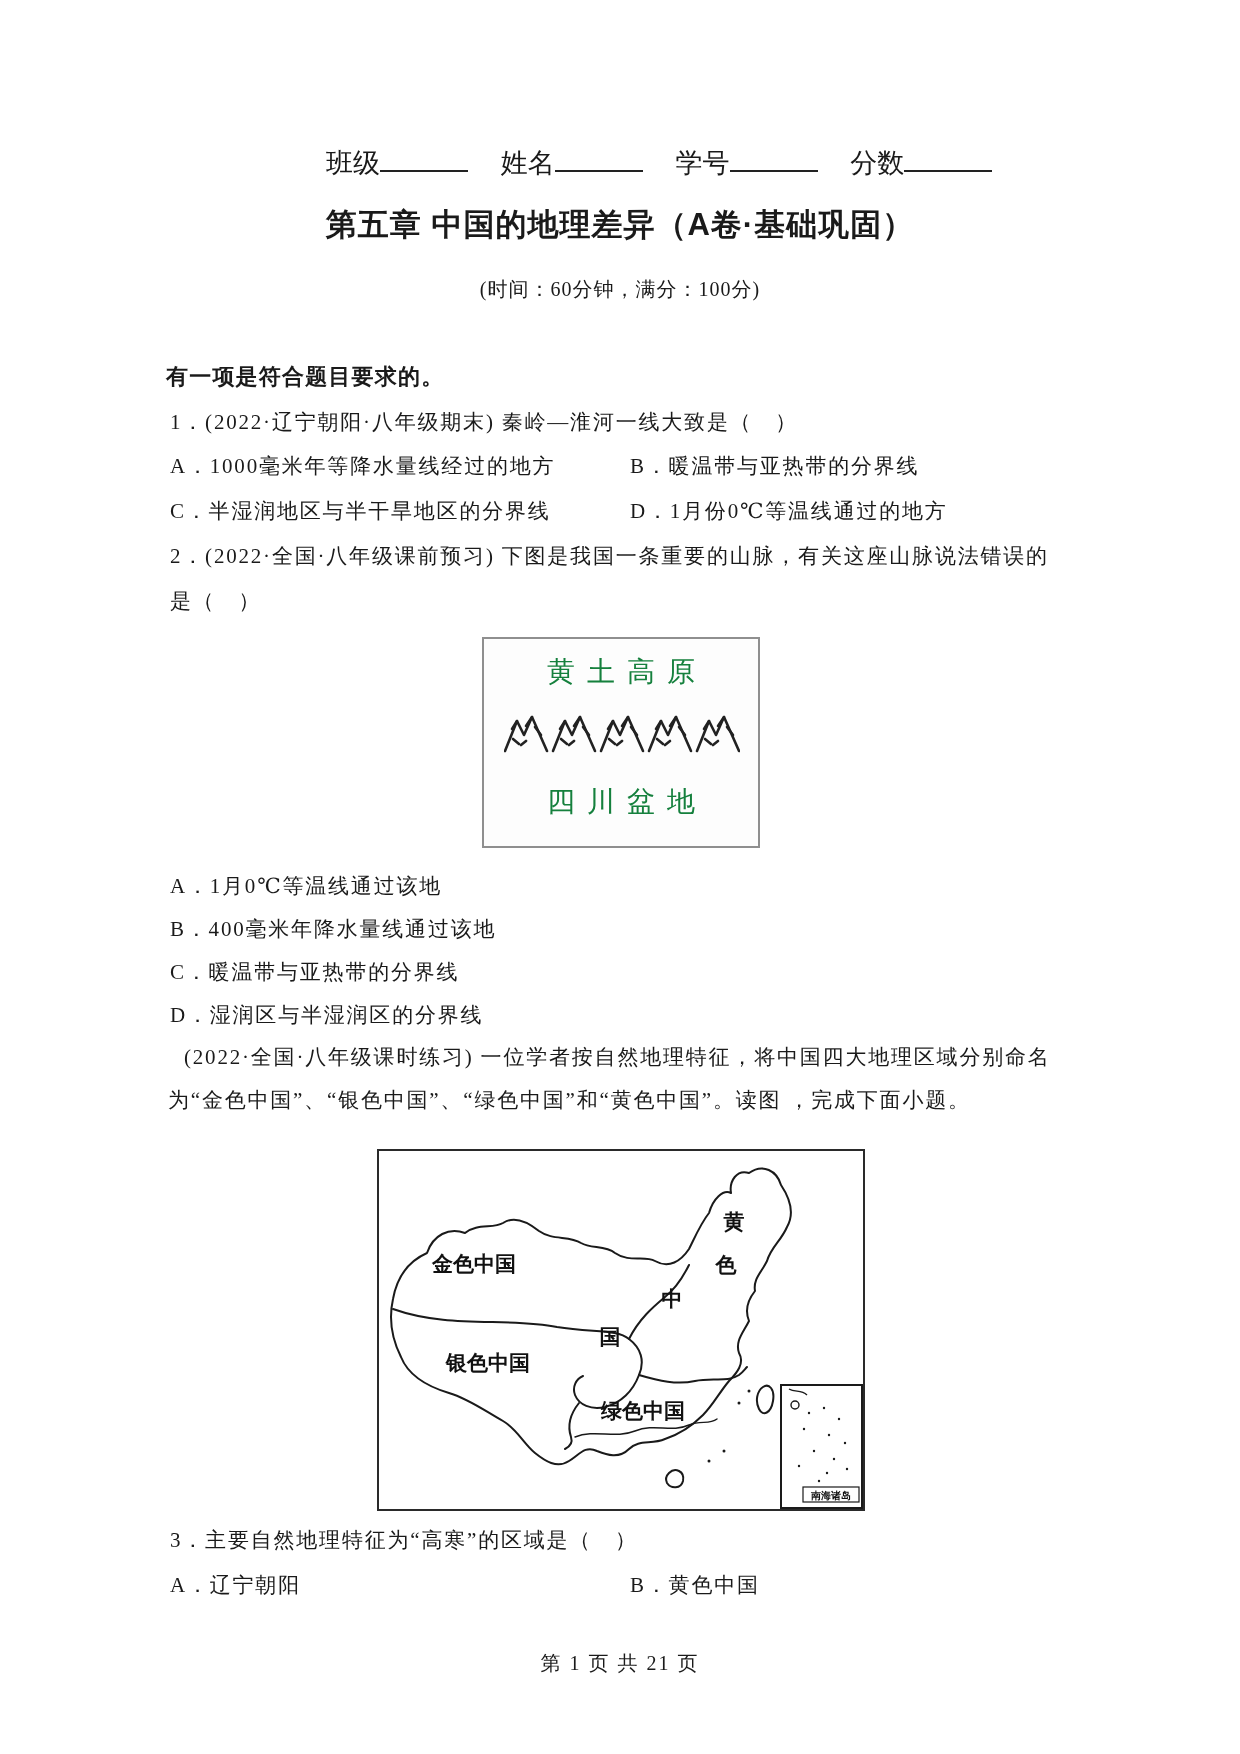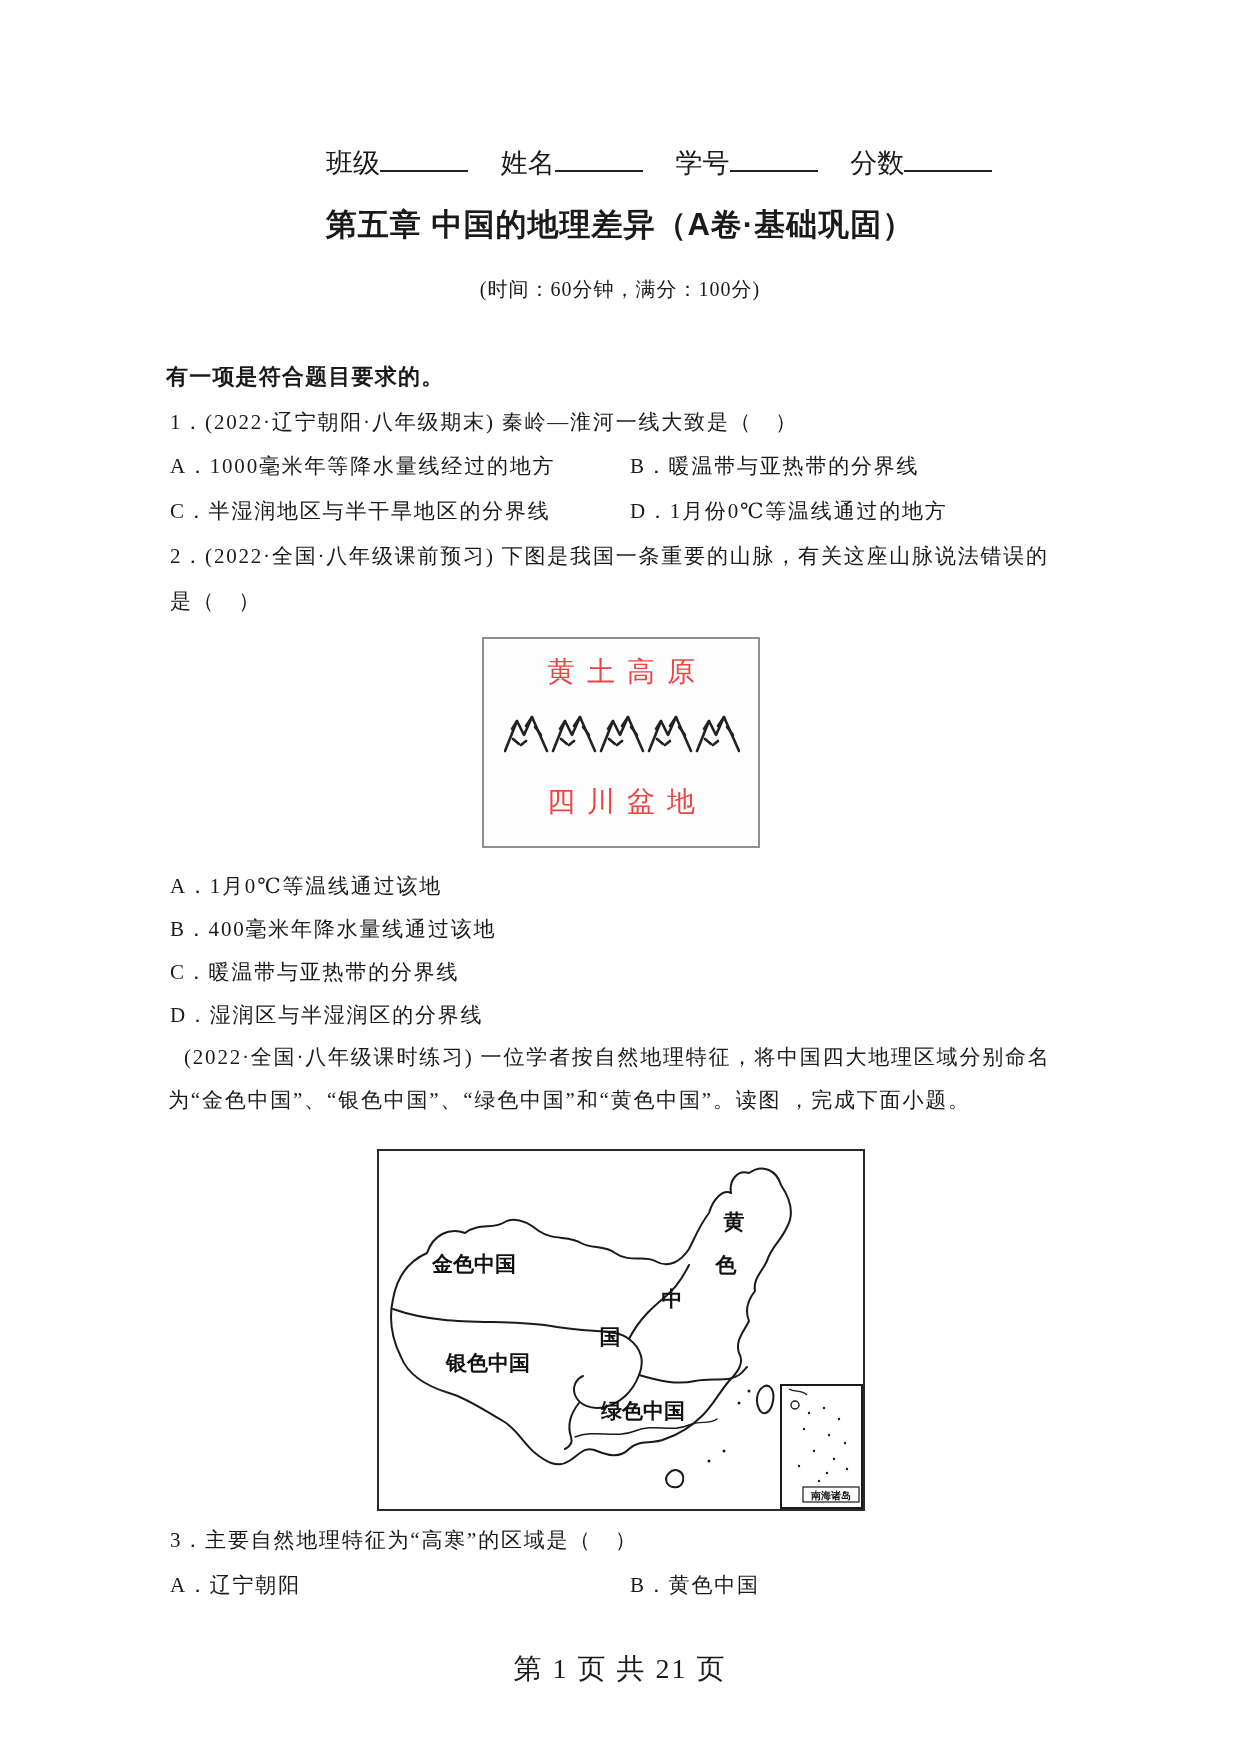--- a/index.html
+++ b/index.html
@@ -25,33 +25,33 @@
   .section-head { font-size:22px; letter-spacing:1.2px; }
 
   .opt-col2 { left:630px; }
 
   
   .fig1 {
     position:absolute; top:637px; left:482px; width:278px; height:211px;
     border:2px solid #8f8f8f; background:#fdfdfd;
   }
   .fig1-label { position:absolute; left:0; width:100%; text-align:center;
-    font-size:28px; letter-spacing:12px; text-indent:12px; color:#ef4444; }
+    font-size:28px; letter-spacing:12px; text-indent:12px; color:#15803d; }
   .fig1-top { top:14px; }
   .fig1-bottom { top:144px; }
   .fig1-mts { position:absolute; top:72px; left:20px; }
 
   
   .fig2 {
     position:absolute; top:1149px; left:377px; width:488px; height:362px;
     border:2px solid #2a2a2a; background:#ffffff;
   }
   .map-label { font-family:"Liberation Sans","DejaVu Sans",sans-serif; font-weight:bold; fill:#111; }
 
-  .footer-text { top:1650px; font-size:28px; letter-spacing:2px; }
+  .footer-text { top:1650px; font-size:20px; letter-spacing:2px; }
 </style>
 </head>
 <body>
 
 <div class="page">
 
   <div class="header-row">
     <span class="header-item"><span>班级</span><span class="blank-line"></span></span>
     <span class="header-item"><span>姓名</span><span class="blank-line"></span></span>
     <span class="header-item"><span>学号</span><span class="blank-line"></span></span>

